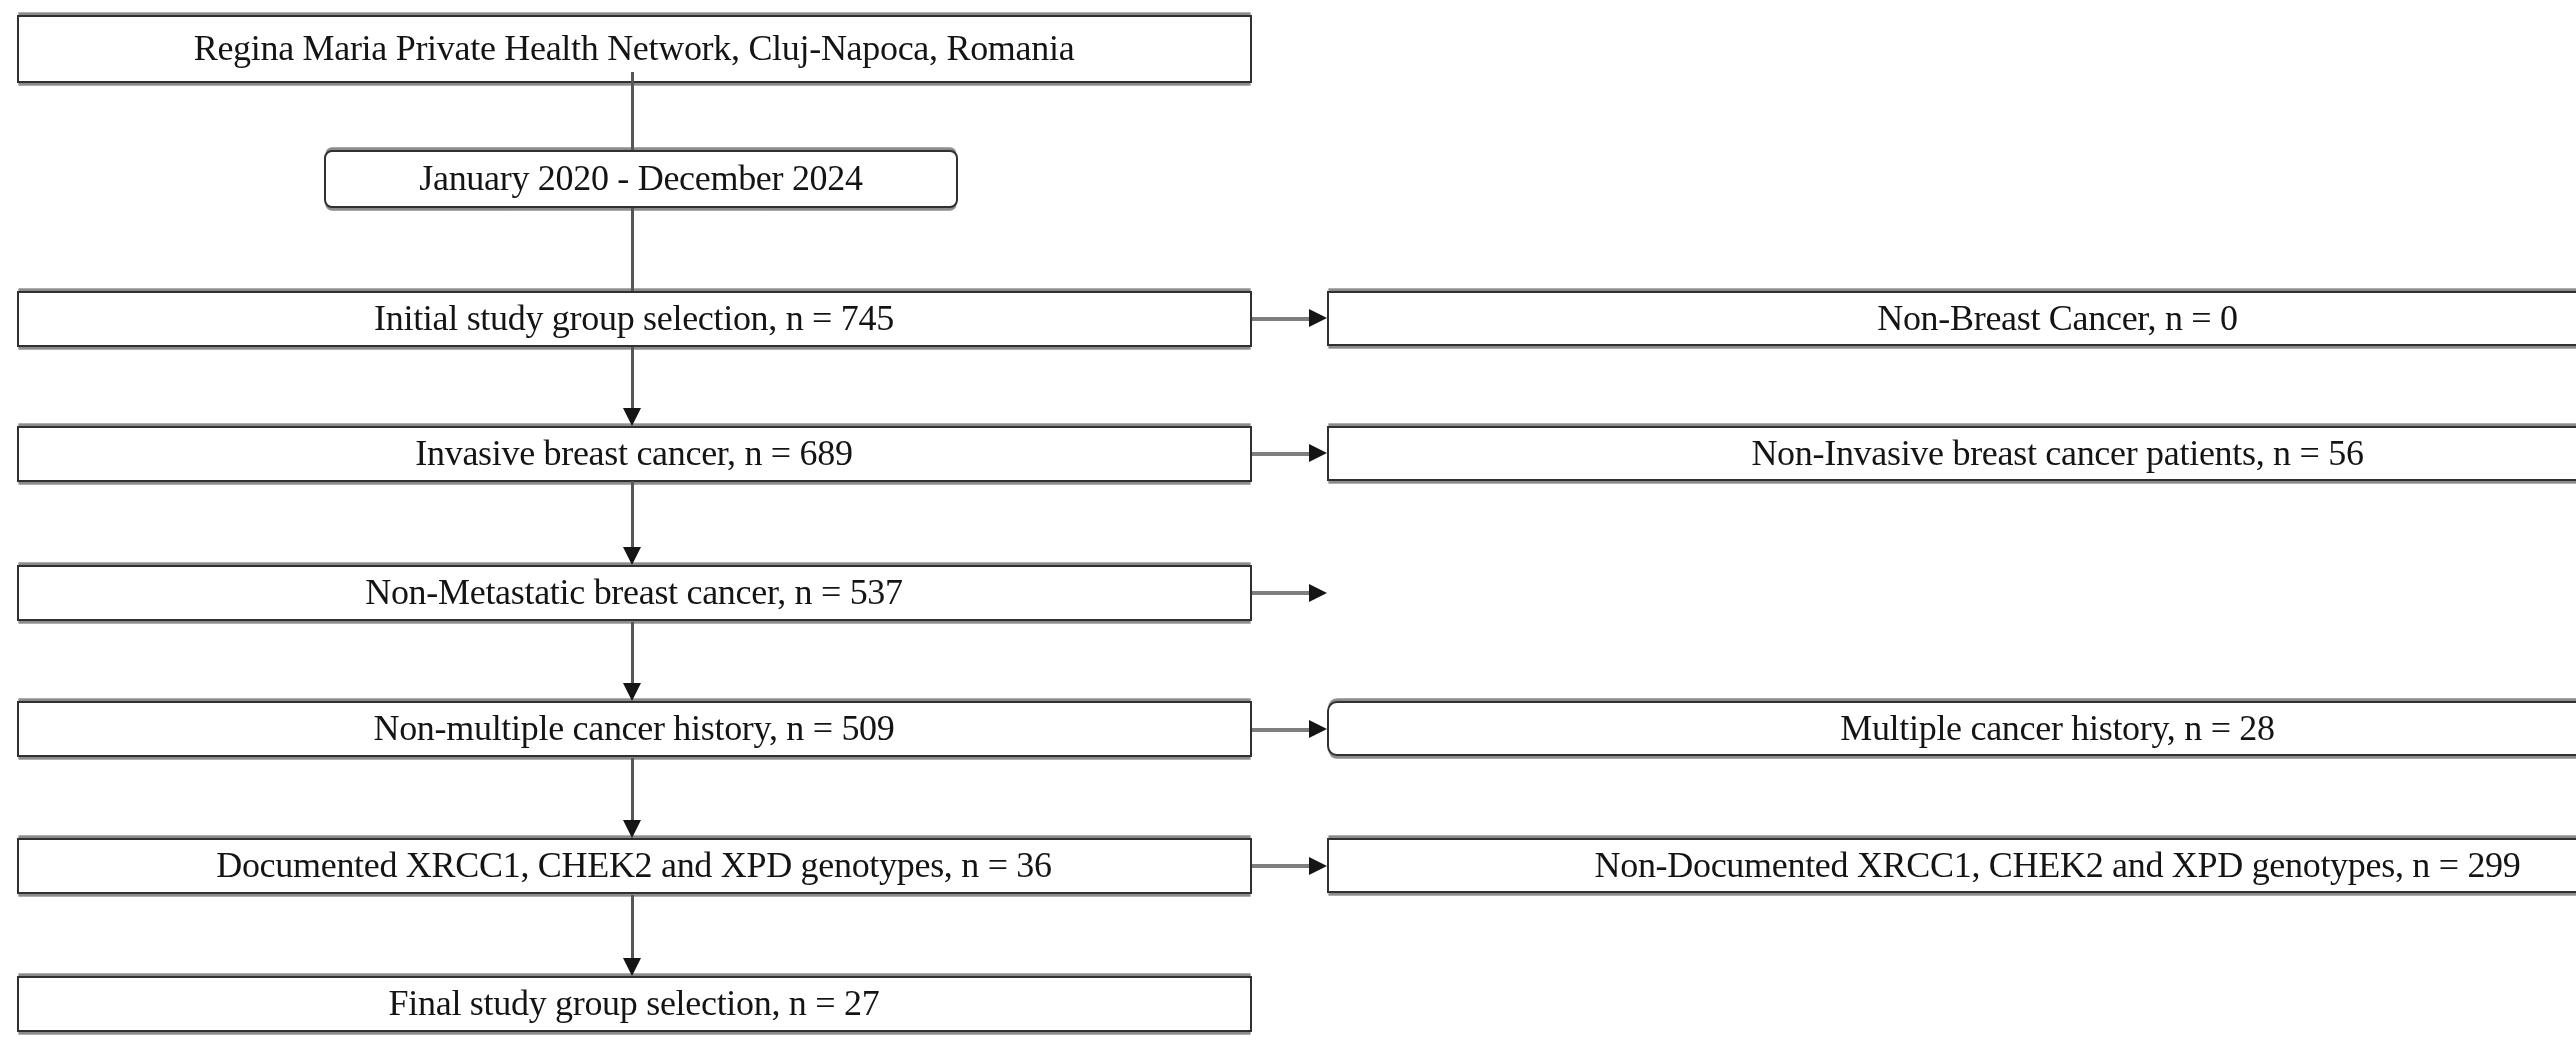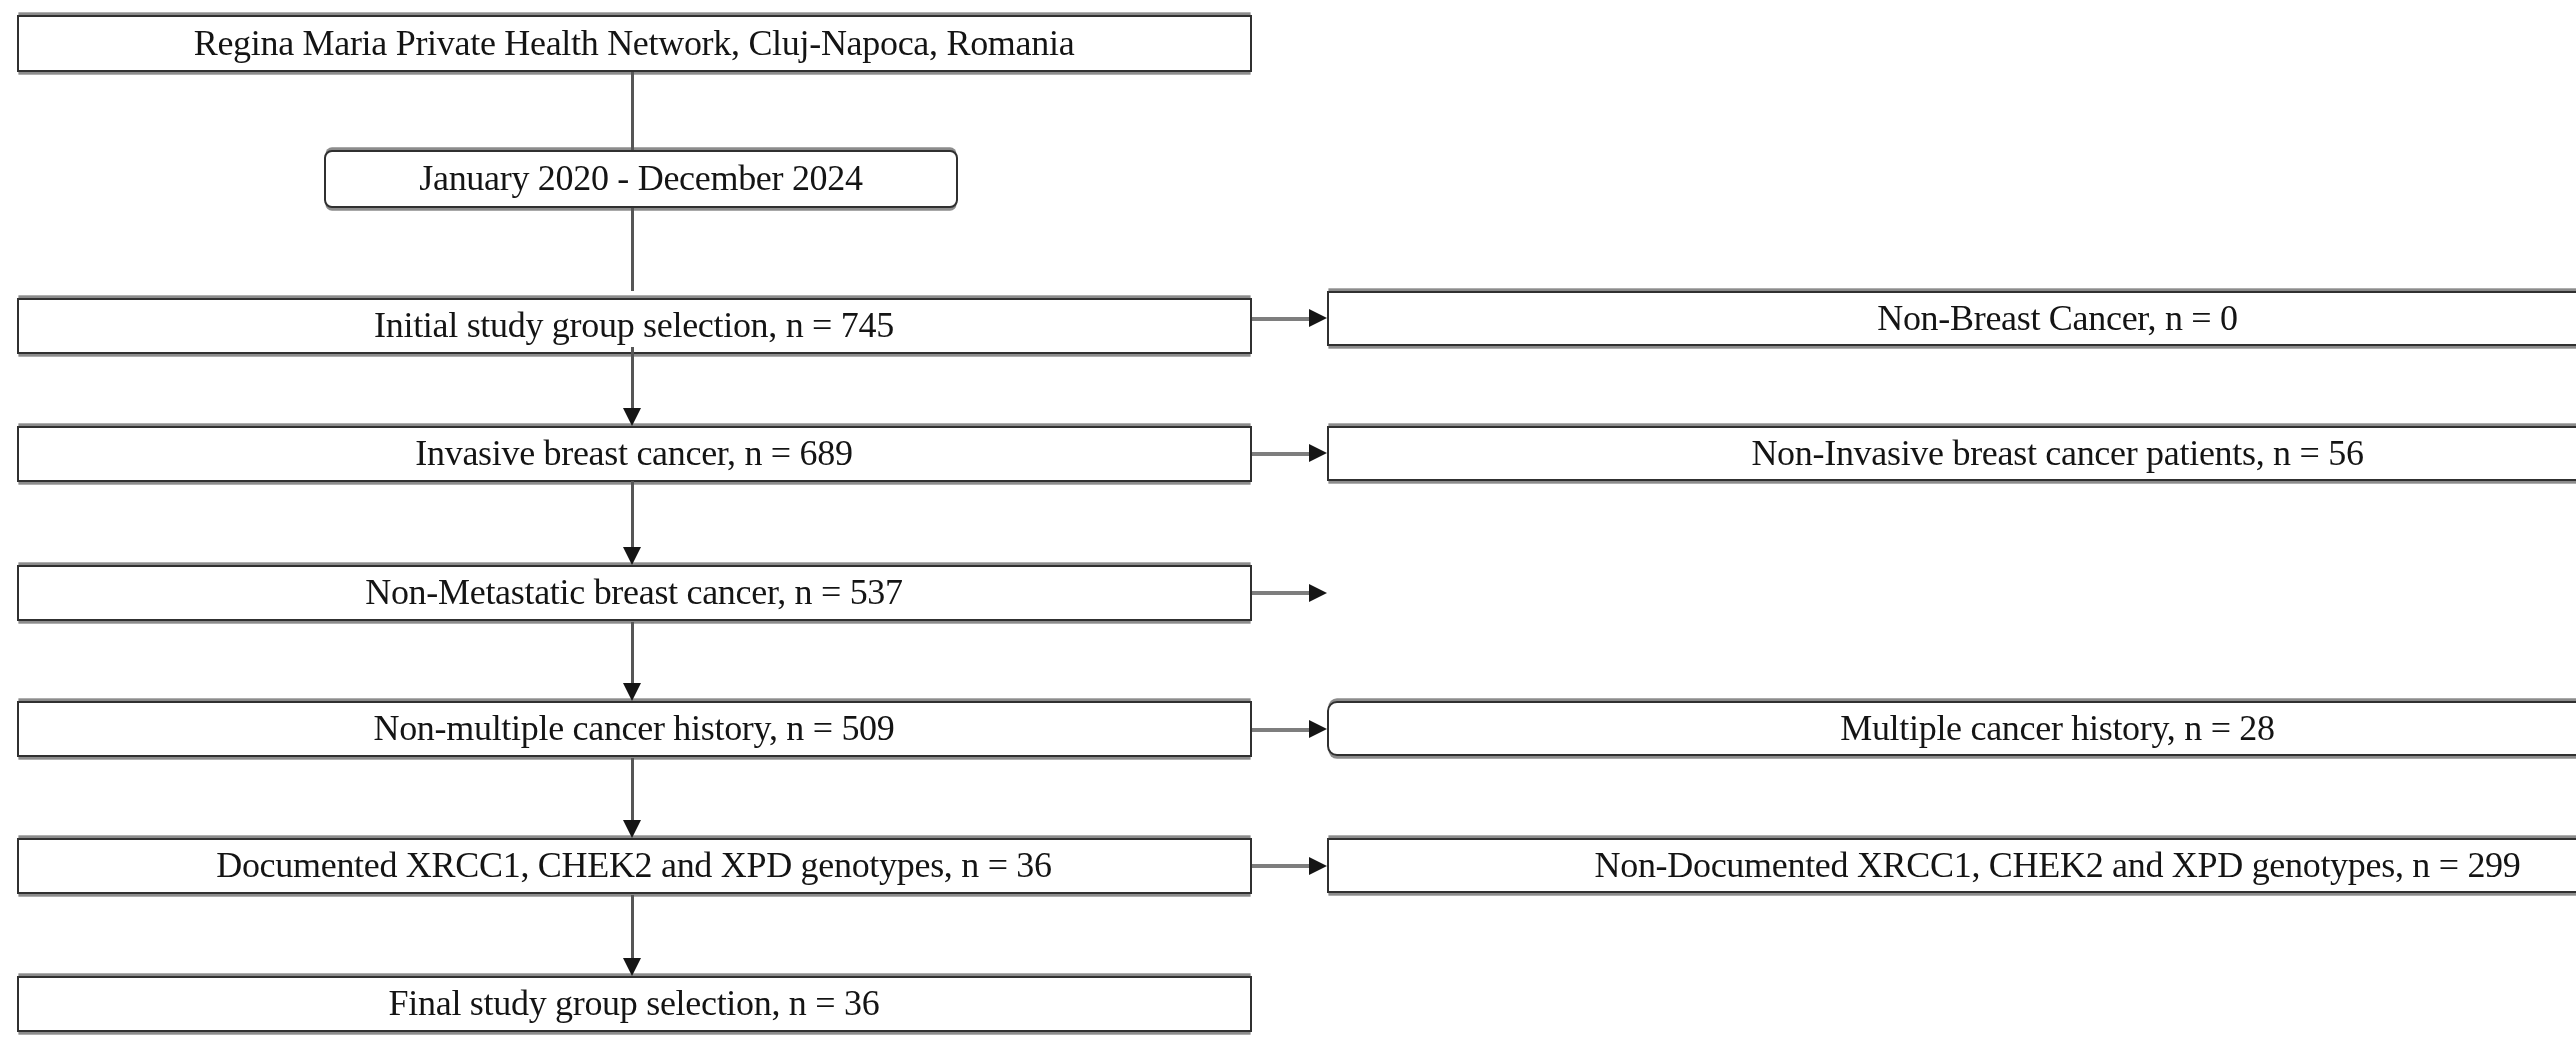--- a/index.html
+++ b/index.html
@@ -25,24 +25,24 @@
     justify-content: center;
     text-align: center;
     font-size: 36px;
     letter-spacing: -0.3px;
     line-height: 1.05;
     box-sizing: border-box;
   }
   .box span { white-space: nowrap; }
 
   
-  .institution { left: 16.5px;  top: 15px;   width: 1235px; height: 57px; }
+  .institution { left: 16.5px;  top: 15px;   width: 1235px; height: 68px; }
   .period      { left: 324px; top: 150px;  width: 634px;  height: 58px; border-radius: 8px; }
   .main        { left: 16.5px;  width: 1235px; height: 56px; }
-  .s0 { top: 298px; }
+  .s0 { top: 291px; }
   .s1 { top: 426px; }
   .s2 { top: 565px; }
   .s3 { top: 701px; }
   .s4 { top: 838px; }
   .s5 { top: 976px; }
 
   
   .excl { left: 1327px; width: 1461px; height: 55px; }
   .e0 { top: 291px; }
   .e1 { top: 426px; }
@@ -102,21 +102,21 @@
   <div class="box main s2">
     <span>Non-Metastatic breast cancer, n = 537</span>
   </div>
   <div class="box main s3">
     <span>Non-multiple cancer history, n = 509</span>
   </div>
   <div class="box main s4">
     <span>Documented XRCC1, CHEK2 and XPD genotypes, n = 36</span>
   </div>
   <div class="box main s5">
-    <span>Final study group selection, n = 36</span>
+    <span>Final study group selection, n = 27</span>
   </div>
 
   <div class="box excl e0">
     <span>Non-Breast Cancer, n = 0</span>
   </div>
   <div class="box excl e1">
     <span>Non-Invasive breast cancer patients, n = 56</span>
   </div>
   <div class="box excl e3">
     <span>Multiple cancer history, n = 28</span>

